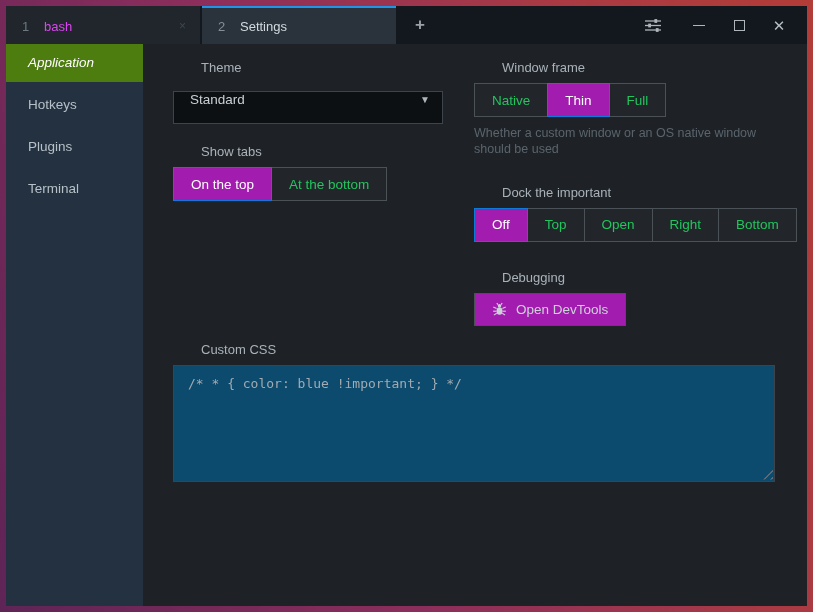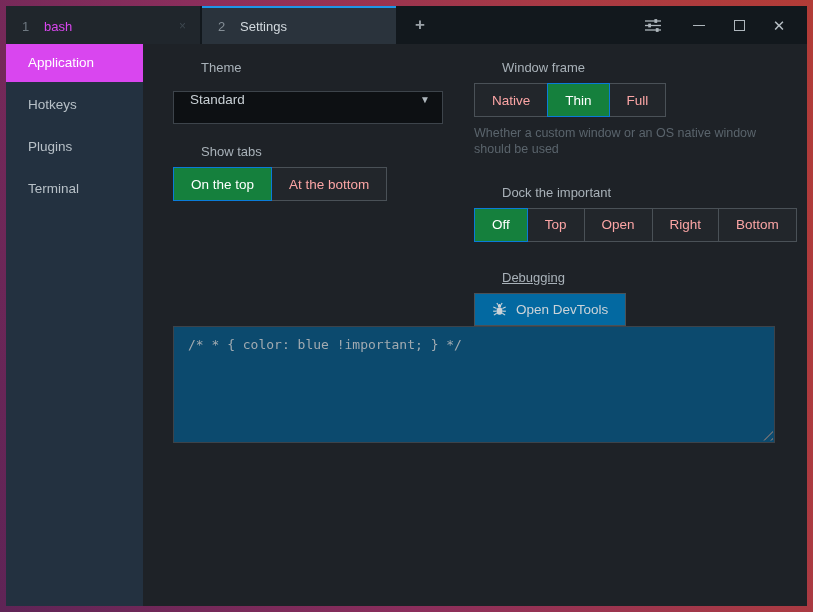--- a/index.html
+++ b/index.html
@@ -72,21 +72,21 @@
     width: 137px; flex: 0 0 137px;
     background: #233140;
     padding-top: 0;
   }
   .side-item {
     height: 38px; line-height: 38px;
     padding-left: 22px; margin-bottom: 4px;
     font-size: 13.5px; color: #b7c0c7;
     cursor: pointer;
   }
-  .side-item.active { background: #d946ef; color: #ffffff; }
+  .side-item.active { background: #4d7c0f; color: #ffffff; font-style: italic; }
 
   .content {
     flex: 1; min-width: 0;
     padding: 16px 32px 0 30px;
     overflow: hidden;
   }
   .columns { display: flex; }
   .col-left { width: 270px; flex: 0 0 270px; margin-right: 31px; }
   .col-right { flex: 1; min-width: 0; }
 
@@ -100,55 +100,55 @@
     display: flex; align-items: center;
     padding: 0 12px 16px 16px;
     font-size: 13.5px; color: #c9d0d5;
     cursor: pointer;
     margin-top: 16px;
   }
   .select .caret { margin-left: auto; font-size: 10px; color: #aeb6bc; }
 
   .mt20 { margin-top: 20px; }
   .mt27 { margin-top: 27px; }
-  .mt28 { margin-top: 28px; text-decoration: underline; }
+  .mt28 { margin-top: 28px; }
 
   
   .seg-group { display: flex; }
   .seg-btn {
     height: 34px;
     padding: 0 17px;
     background: #22262b;
     border: 1px solid #4a5157;
-    color: #fca5a5;
+    color: #22c55e;
     font-size: 13.5px;
     font-family: inherit;
     cursor: pointer;
     margin-left: -1px;
     white-space: nowrap;
   }
   .seg-btn:first-child { margin-left: 0; }
   .seg-btn.active {
-    background: #15803d;
+    background: #a21caf;
     border-color: #0a7bd8;
     color: #ffffff;
     position: relative; z-index: 1;
   }
 
   .desc {
     margin-top: 8px;
     width: 300px;
     font-size: 12.5px; line-height: 1.3;
     color: #5a646c;
   }
 
   
   .devtools-btn {
     height: 33px; padding: 0 17px;
-    background: #0369a1;
+    background: #a21caf;
     border: 1px solid #4a5157;
     color: #ccd3d8; font-size: 13.5px;
     font-family: inherit;
     display: inline-flex; align-items: center; gap: 9px;
     cursor: pointer;
   }
   .bug-icon { display: block; }
 
   
   .css-label { margin-top: 16px; }
@@ -276,20 +276,21 @@
                     <path d="M11 12 L14 14"></path>
                 </g>
                 <circle cx="8" cy="4" r="1.9" fill="#ccd3d8"></circle>
                 <ellipse cx="8" cy="9.6" rx="3.2" ry="4.1" fill="#ccd3d8"></ellipse>
               </svg>
               <span>Open DevTools</span>
             </button>
           </div>
         </div>
 
+        <div class="field-label css-label">Custom CSS</div>
         <div class="textarea-wrap">
           <textarea class="css-input" spellcheck="false" style="">/* * { color: blue !important; } */</textarea>
           <span class="resize-handle"></span>
         </div>
       </div>
     </div>
 
   </div>
 </div>
 

